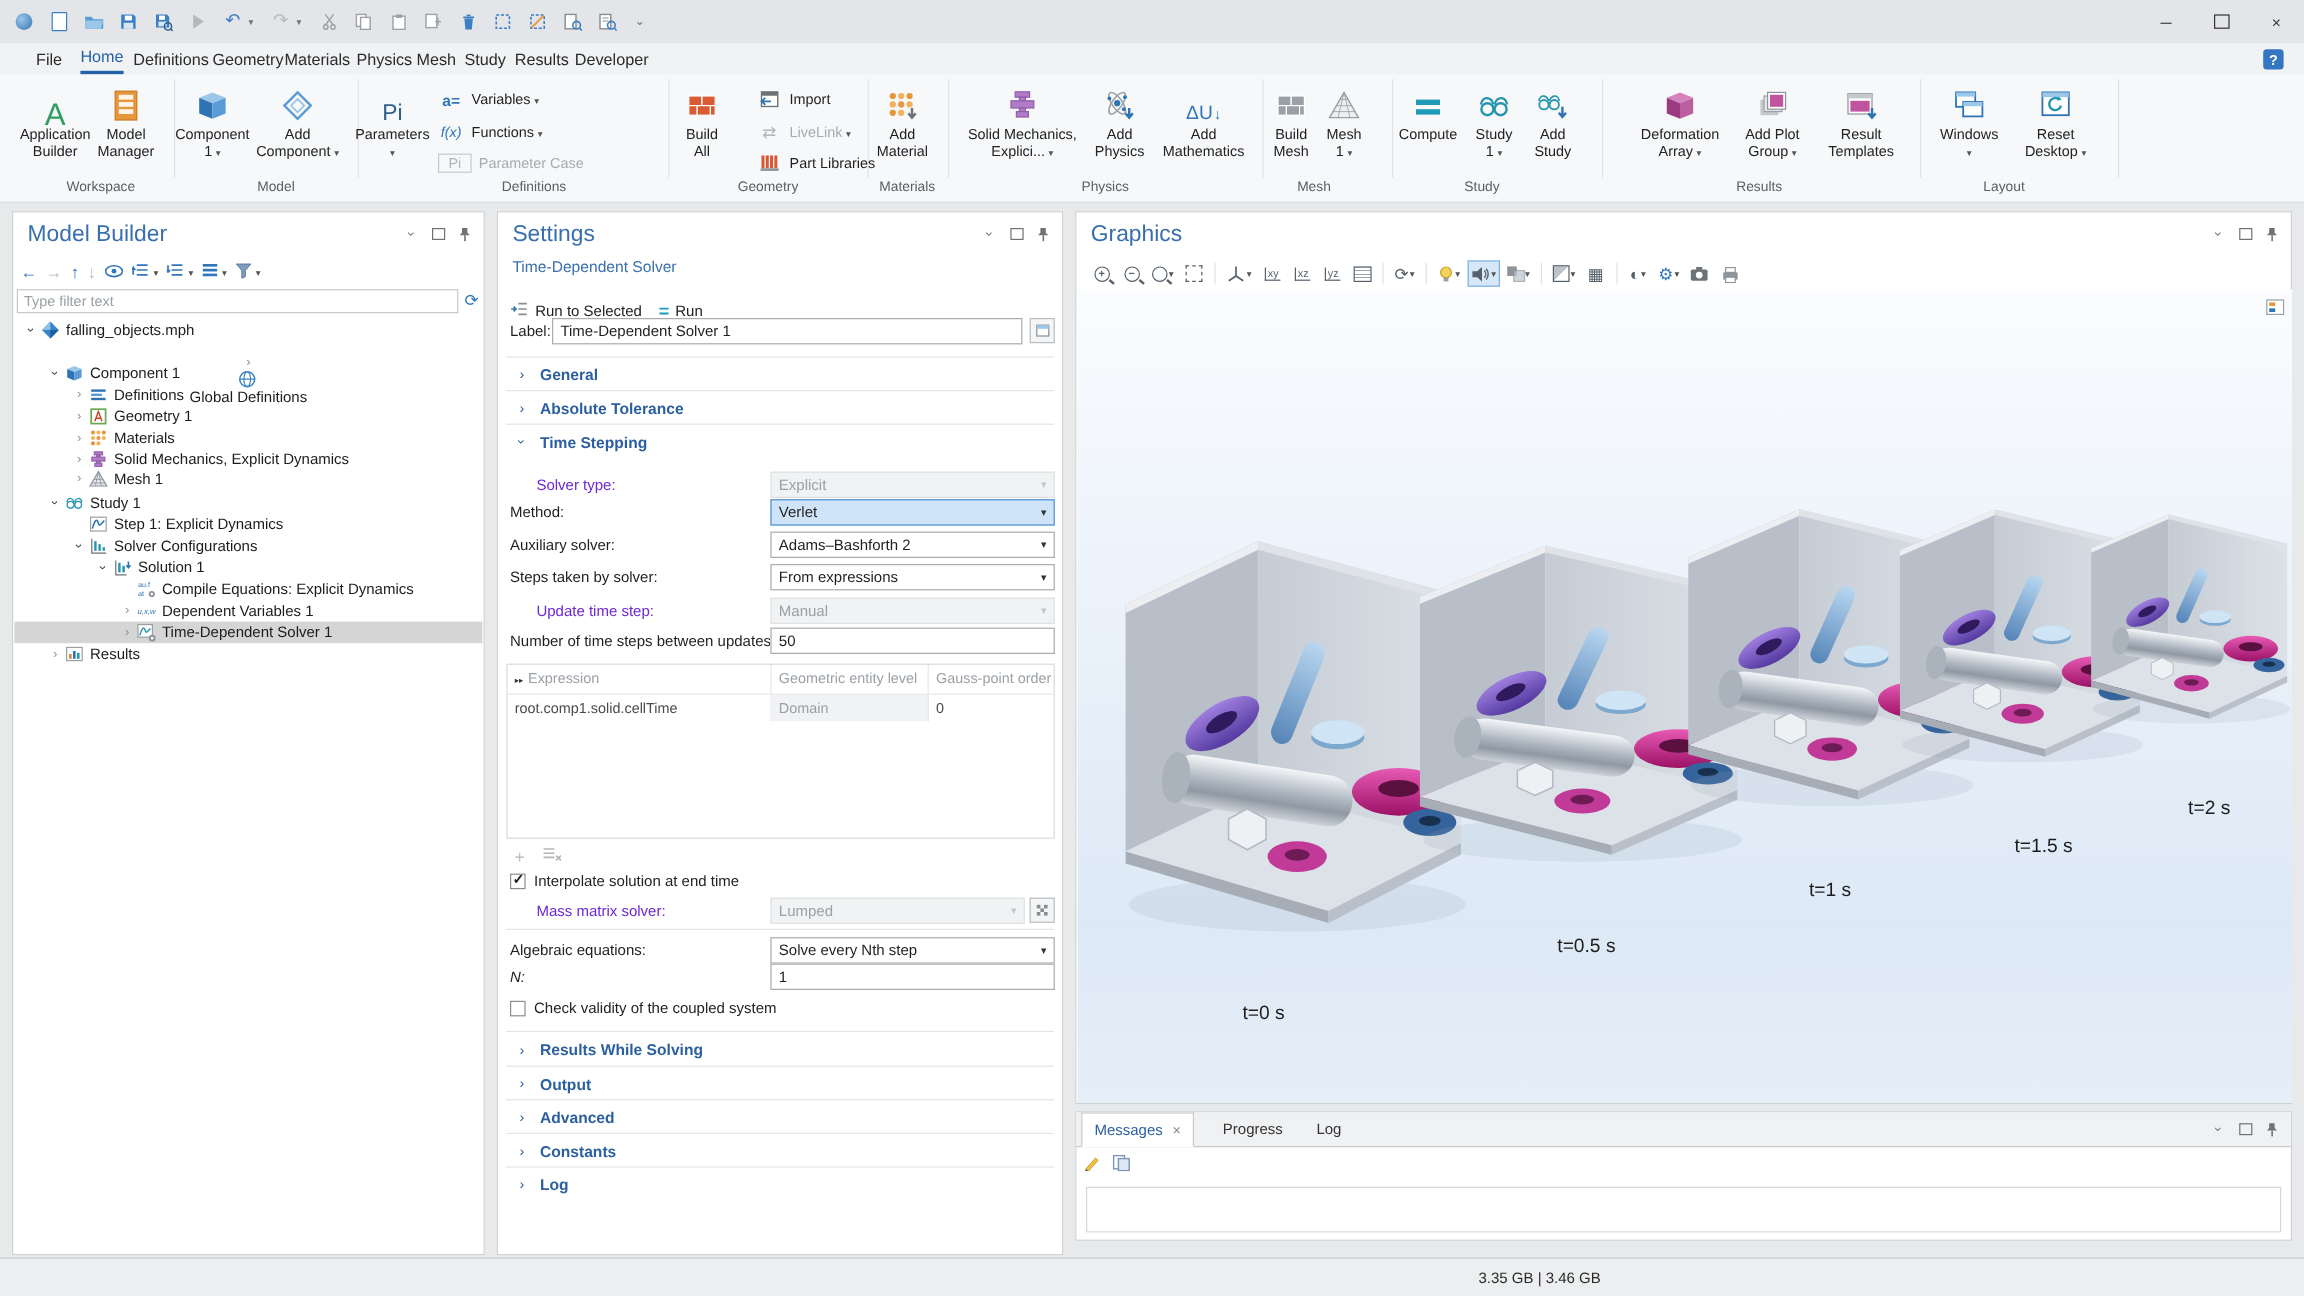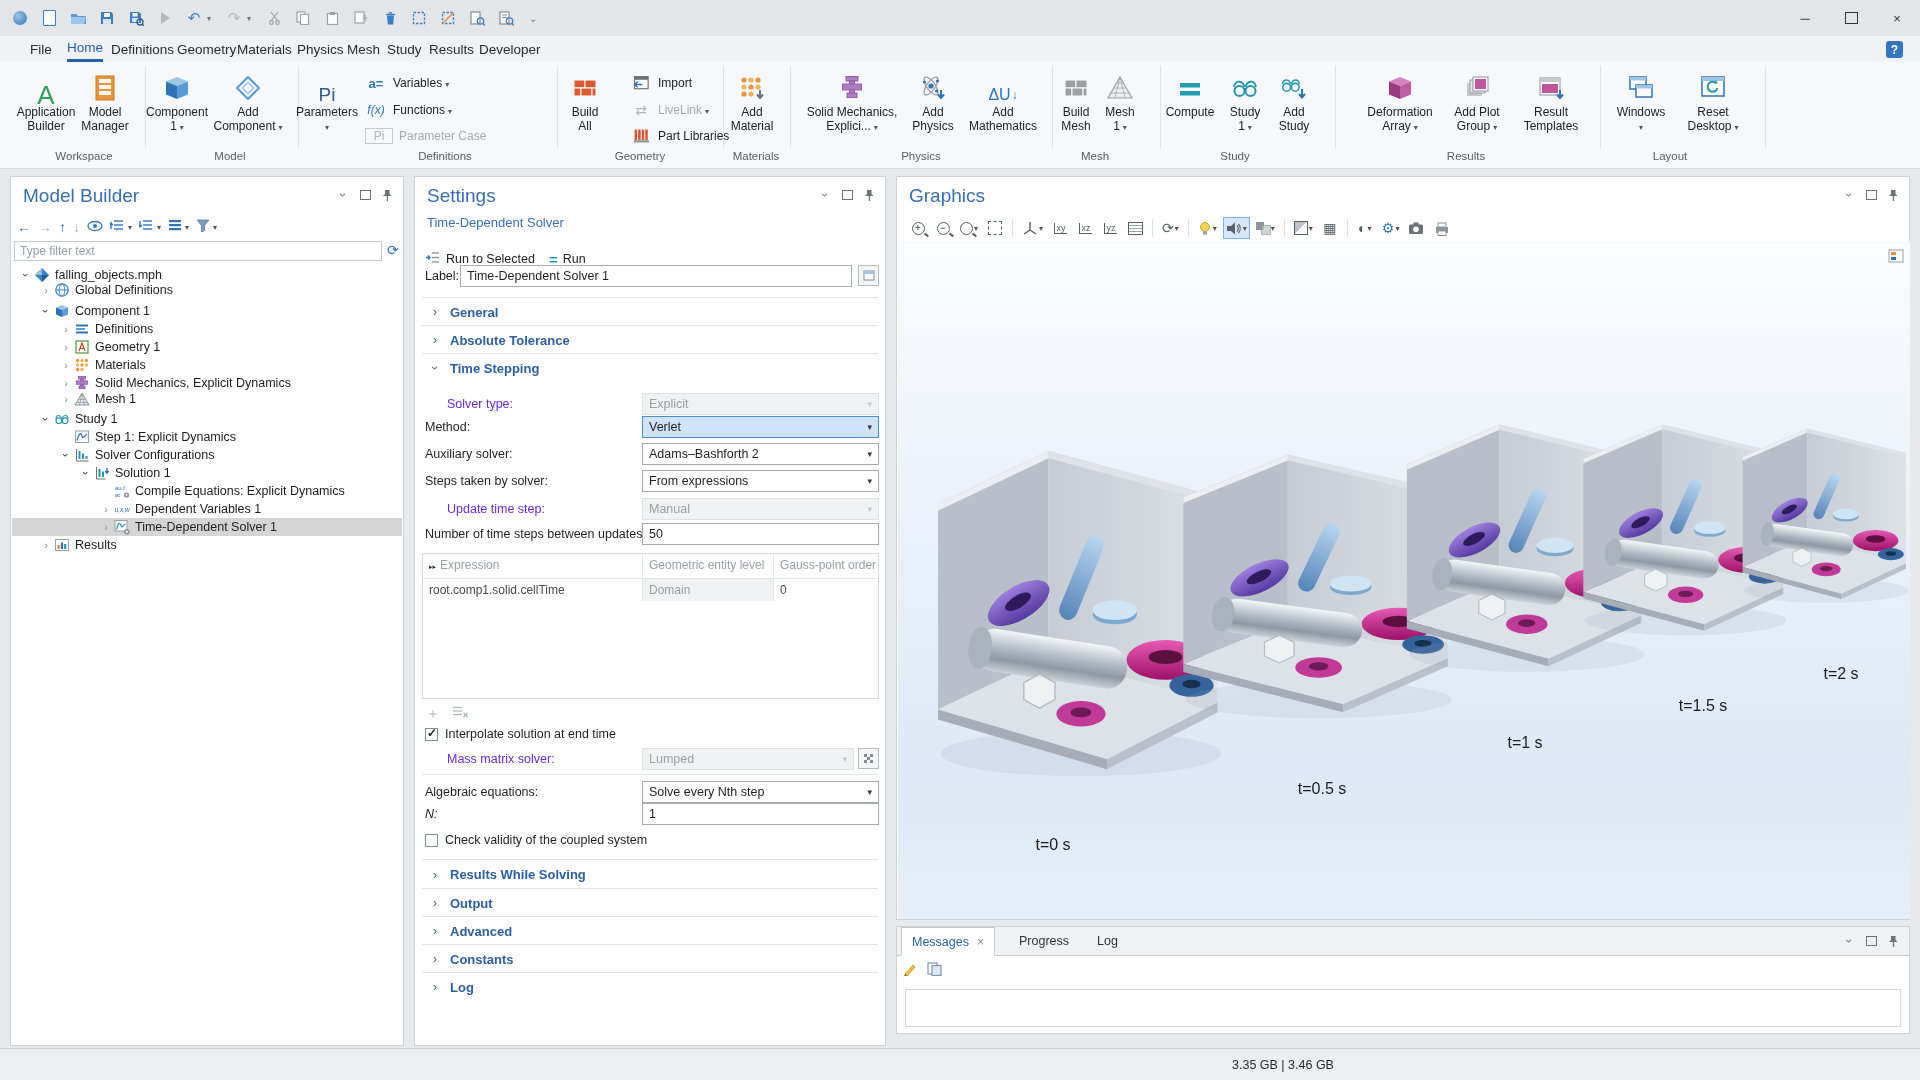--- a/index.html
+++ b/index.html
@@ -732,21 +732,21 @@
   <span style="position:absolute;left:376px;top:65px;color:#2f76bb;font-size:14px;">⟳</span>
 
   <div class="trow" style="top:89px;">
       <span style="width:8px;flex:none;"></span>
       <span class="chev exp"></span>
       <svg class="ti">
         <use href="#t-model"></use>
       </svg>
       <span>falling_objects.mph</span>
     </div>
-  <div class="trow" style="top:104px;">
+  <div class="trow" style="top:119px;flex-direction:column;">
       <span style="width:28px;flex:none;"></span>
       <span class="chev"></span>
       <svg class="ti">
         <use href="#t-globe"></use>
       </svg>
       <span>Global Definitions</span>
     </div>
   <div class="trow" style="top:125px;">
       <span style="width:28px;flex:none;"></span>
       <span class="chev exp"></span>

